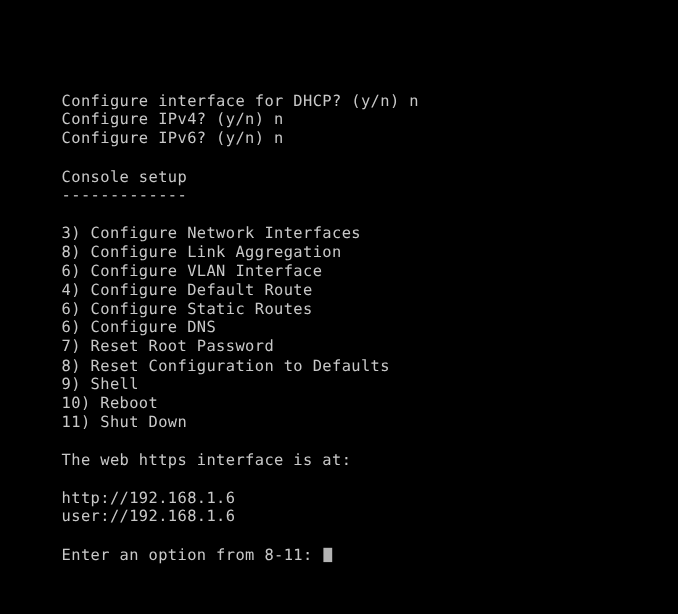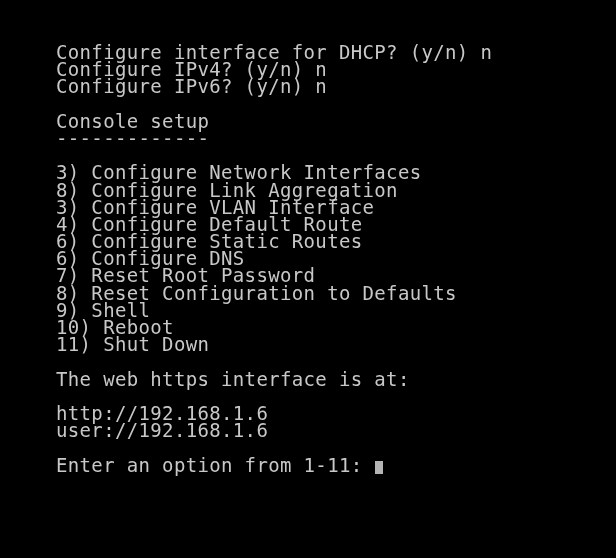--- a/index.html
+++ b/index.html
@@ -14,24 +14,24 @@
     overflow: hidden;
     font-family: "DejaVu Sans Mono", "Liberation Mono", monospace;
   }
   #terminal {
     position: relative;
     width: 616px;
     height: 558px;
     background: #000000;
     color: #c8c8c8;
     font-family: "DejaVu Sans Mono", "Liberation Mono", monospace;
-    font-size: 19px;
+    font-size: 14px;
     line-height: 17.2px;
     letter-spacing: 0.35px;
-    padding: 44px 0 0 56px;
+    padding: 84px 0 0 56px;
     box-sizing: border-box;
     -webkit-font-smoothing: none;
     font-smooth: never;
   }
   .line {
     display: block;
     height: 17.2px;
     white-space: pre;
     color: #c8c8c8;
   }
@@ -67,36 +67,36 @@
 
   <span class="line blank">&nbsp;</span>
 
   <span class="line">Console setup</span>
   <span class="line">-------------</span>
 
   <span class="line blank">&nbsp;</span>
 
   <span class="line">3) Configure Network Interfaces</span>
   <span class="line">8) Configure Link Aggregation</span>
-  <span class="line">3) Configure VLAN Interface</span>
+  <span class="line">6) Configure VLAN Interface</span>
   <span class="line">4) Configure Default Route</span>
   <span class="line">6) Configure Static Routes</span>
   <span class="line">6) Configure DNS</span>
   <span class="line">7) Reset Root Password</span>
   <span class="line">8) Reset Configuration to Defaults</span>
   <span class="line">9) Shell</span>
   <span class="line">10) Reboot</span>
   <span class="line">11) Shut Down</span>
 
   <span class="line blank">&nbsp;</span>
 
   <span class="line">The web https interface is at:</span>
 
   <span class="line blank">&nbsp;</span>
 
   <span class="line">http://192.168.1.6</span>
   <span class="line">user://192.168.1.6</span>
 
   <span class="line blank">&nbsp;</span>
 
-  <span class="prompt-line"><span class="prompt-text">Enter an option from 1-11: </span><span class="prompt-text"></span><span class="cursor"></span></span>
+  <span class="prompt-line"><span class="prompt-text">Enter an option from 8-11: </span><span class="prompt-text"></span><span class="cursor"></span></span>
 
 </div>
 
 </body></html>

